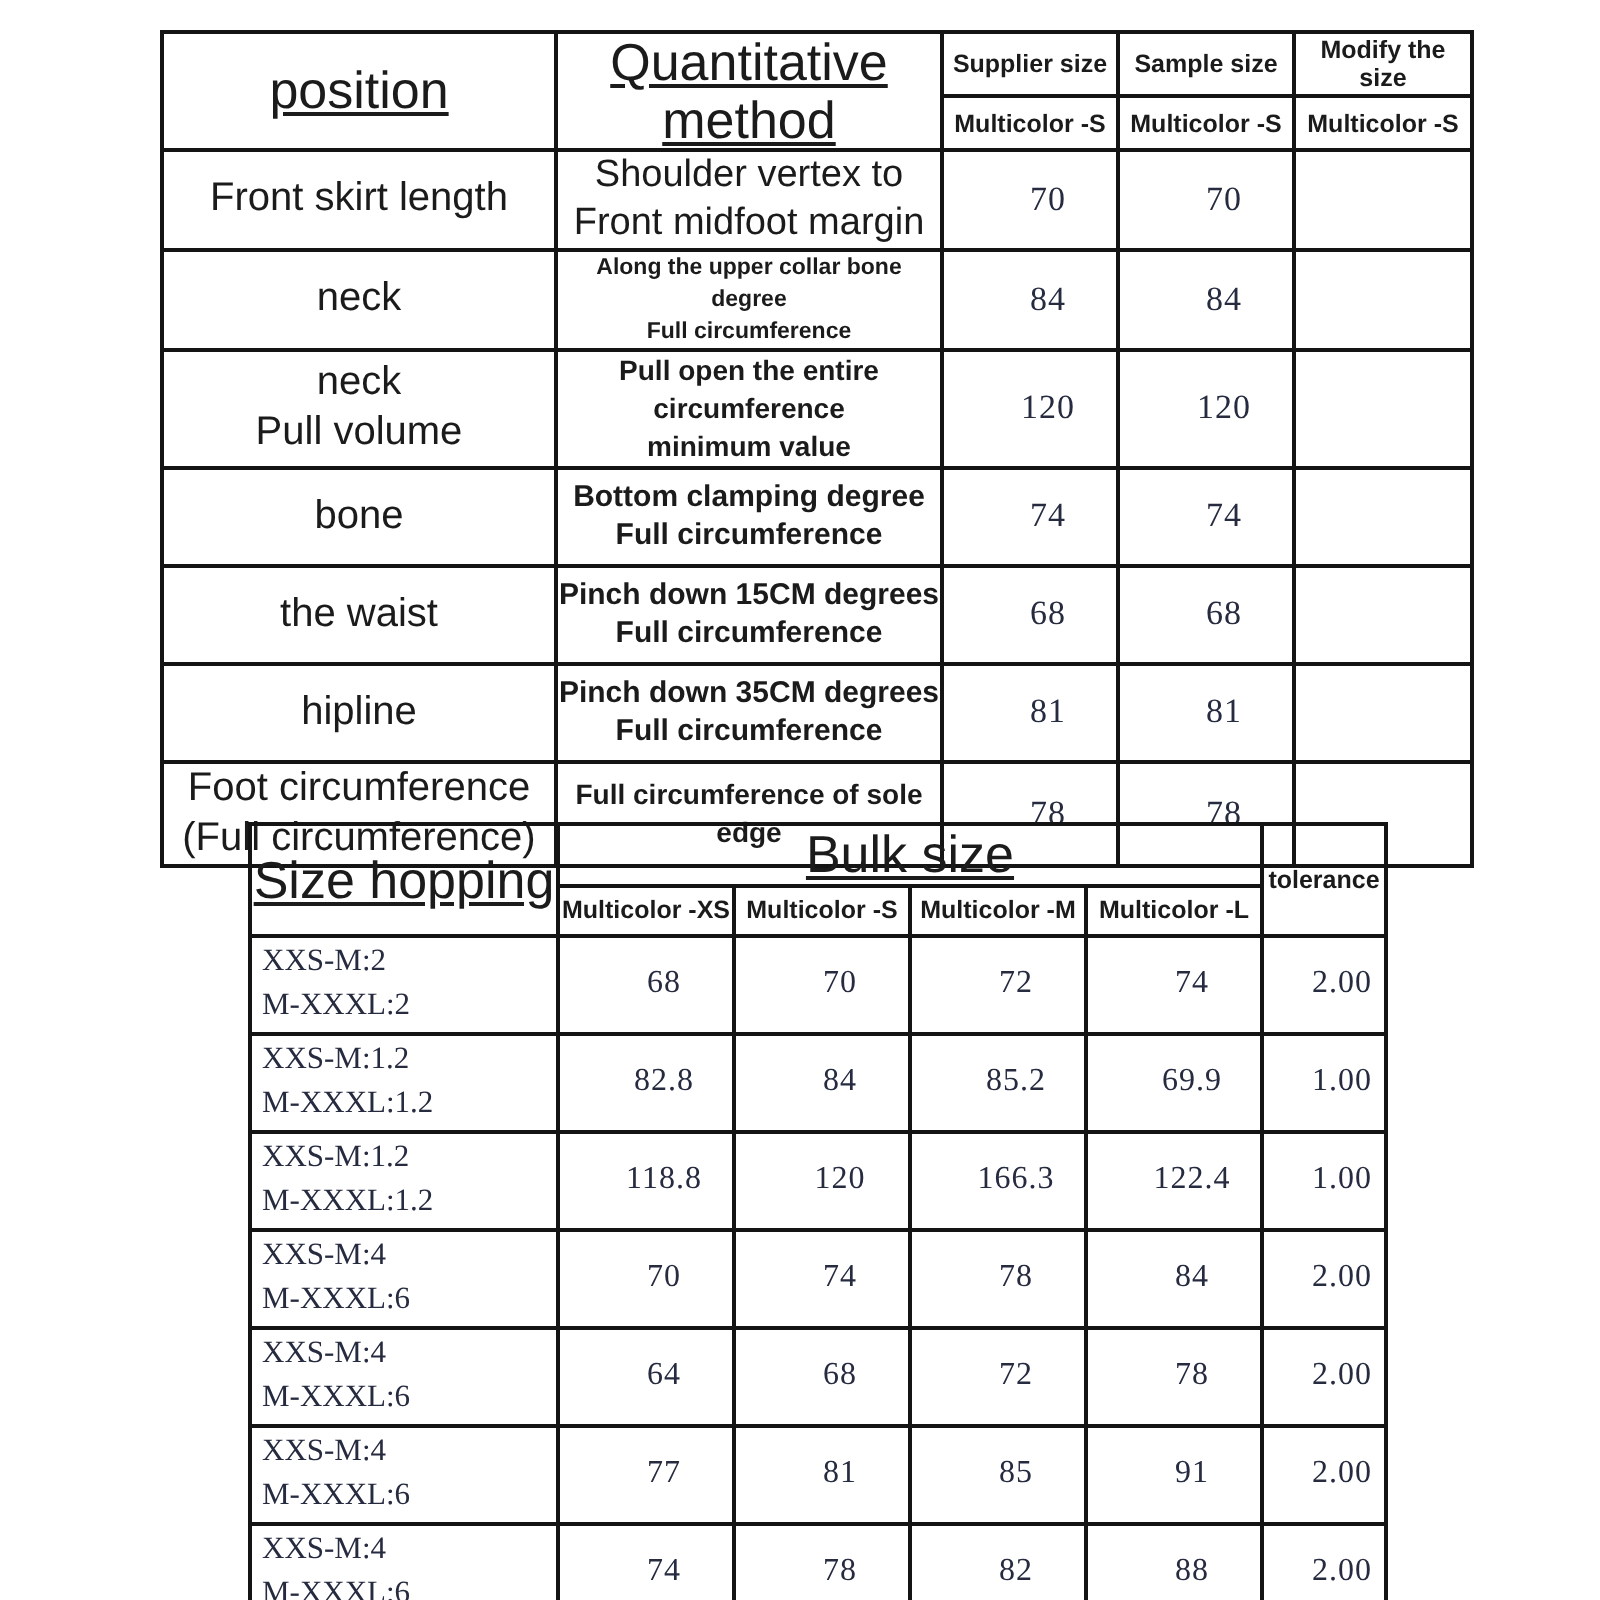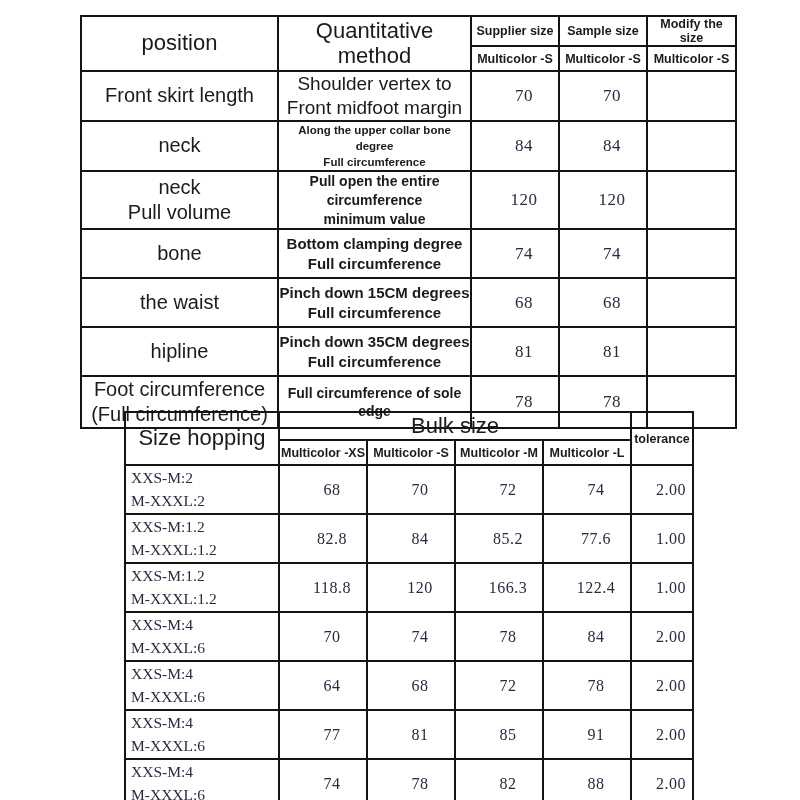--- a/index.html
+++ b/index.html
@@ -24,21 +24,21 @@
     vertical-align: middle;
     white-space: pre-line;
     overflow: hidden;
     font-weight: 400;
   }
   
   .spec-table { left: 80px; top: 15px; }
   .spec-table thead tr.hr1 th { height: 26px; }
   .spec-table thead tr.hr2 th { height: 23px; }
   .spec-table tbody td { height: 47px; }
-  .h-lg  { font-size: 22px; line-height: 1.1; }
+  .h-lg  { font-size: 26px; line-height: 1.1; text-decoration: underline; }
   .h-sm  { font-size: 12.5px; font-weight: 600; }
   .pos-cell { font-size: 20px; line-height: 1.25; }
   .m-lg { font-size: 19px;   line-height: 1.25; font-weight: 400; }
   .m-md { font-size: 15px;   line-height: 1.3;  font-weight: 600; }
   .m-sm { font-size: 14px; line-height: 1.35; font-weight: 600; }
   .m-xs { font-size: 11.5px; line-height: 1.4;  font-weight: 600; }
   .num {
     font-family: "Liberation Serif", "DejaVu Serif", serif;
     color: #262b40;
     font-size: 17px;
@@ -179,21 +179,21 @@
           <td class="num hop-num">72</td>
           <td class="num hop-num">74</td>
           <td class="num hop-num">2.00</td>
         </tr>
         <tr>
           <td class="hop-label">XXS-M:1.2
 M-XXXL:1.2</td>
           <td class="num hop-num">82.8</td>
           <td class="num hop-num">84</td>
           <td class="num hop-num">85.2</td>
-          <td class="num hop-num">77.6</td>
+          <td class="num hop-num">69.9</td>
           <td class="num hop-num">1.00</td>
         </tr>
         <tr>
           <td class="hop-label">XXS-M:1.2
 M-XXXL:1.2</td>
           <td class="num hop-num">118.8</td>
           <td class="num hop-num">120</td>
           <td class="num hop-num">166.3</td>
           <td class="num hop-num">122.4</td>
           <td class="num hop-num">1.00</td>

